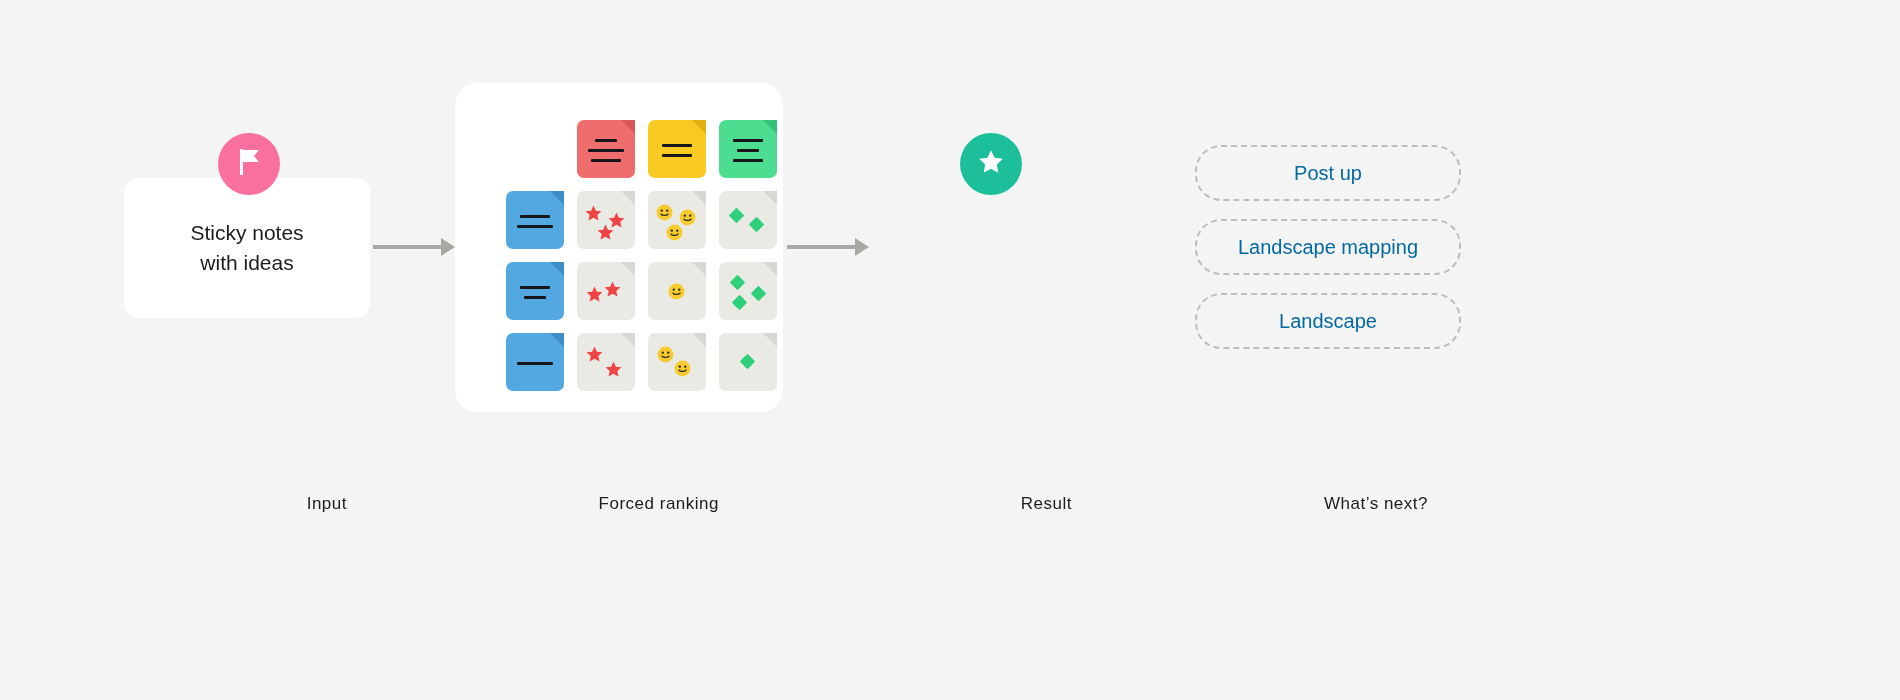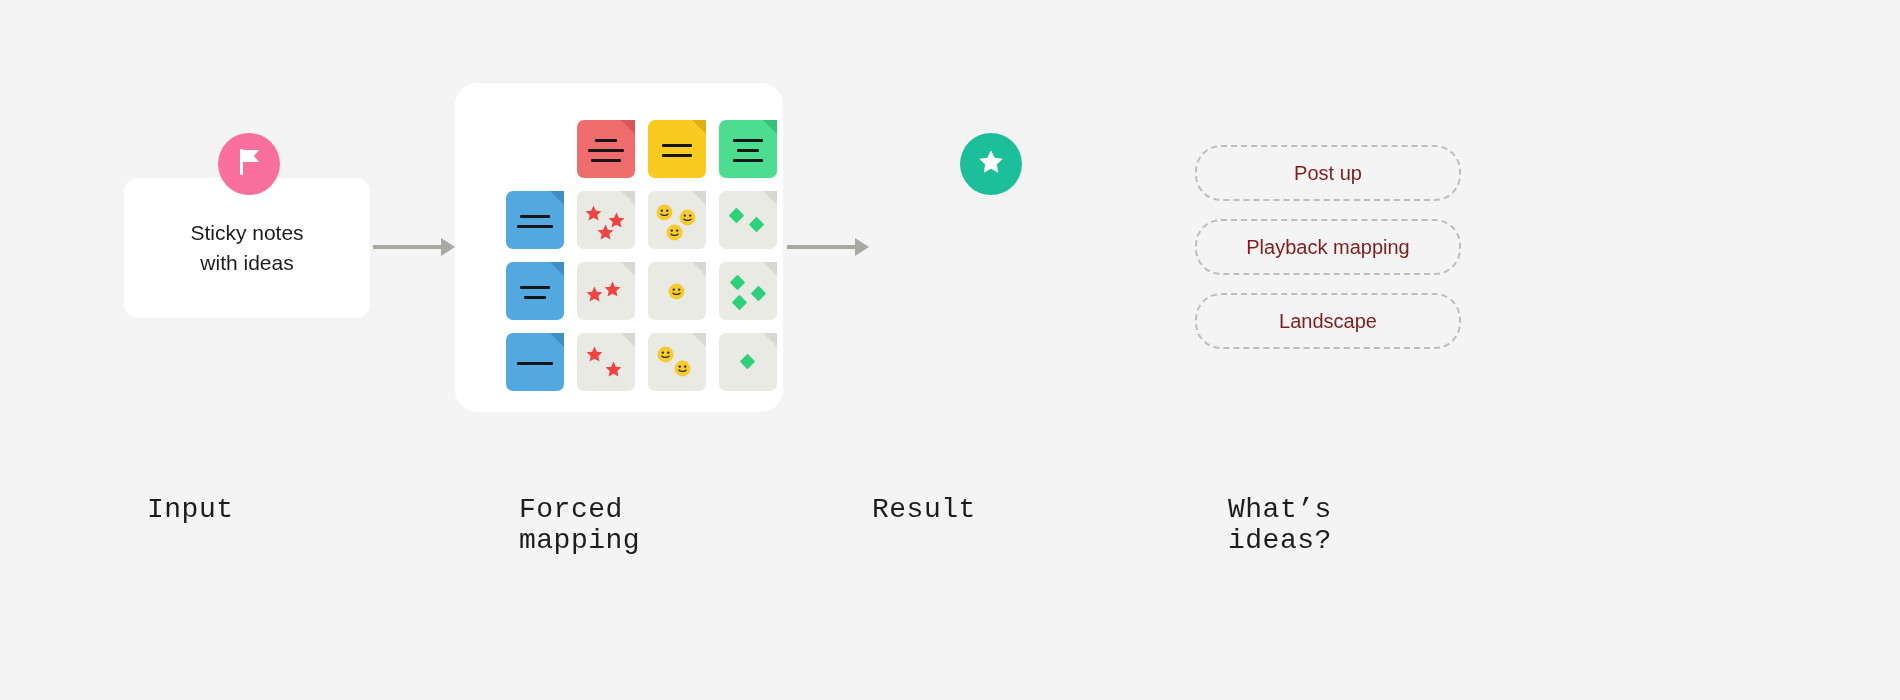--- a/index.html
+++ b/index.html
@@ -147,33 +147,33 @@
   .mark svg { width: 100%; height: 100%; display: block; }
 
   
   .pill {
     position: absolute;
     border: 2px dashed #bdbdbd;
     border-radius: 26px;
     display: flex;
     align-items: center;
     justify-content: center;
-    color: #7f1d1d;
+    color: #0369a1;
     font-size: 20px;
     background: transparent;
     box-sizing: border-box;
   }
 
   
   .caption {
     position: absolute;
-    font-family: Liberation Mono, monospace;
-    font-size: 28px;
+    font-family: Liberation Sans, sans-serif;
+    font-size: 17px;
     color: #1d1d1f;
-    text-align: left;
+    text-align: right;
     letter-spacing: 0.5px;
   }
 </style>
 </head>
 <body>
 
 <div class="stage">
 
   <div class="badge" style="left:218px; top:133px; background:#f9709f;">
     <span>
@@ -428,24 +428,24 @@
         <path fill="#ffffff" d="M12 2.6l2.9 5.9 6.5.9-4.7 4.6 1.1 6.5L12 17.4l-5.8 3.1 1.1-6.5L2.6 9.4l6.5-.9z"></path>
       </svg>
     </span>
   </div>
 
 
   <div class="pill" style="left:1195px; top:145px; width:266px; height:56px;">
     <span>Post up</span>
   </div>
   <div class="pill" style="left:1195px; top:219px; width:266px; height:56px;">
-    <span>Playback mapping</span>
+    <span>Landscape mapping</span>
   </div>
   <div class="pill" style="left:1195px; top:293px; width:266px; height:56px;">
     <span>Landscape</span>
   </div>
 
   <div class="caption" style="left:147px; top:494px; width:200px;">Input</div>
-  <div class="caption" style="left:519px; top:494px; width:200px;">Forced mapping</div>
+  <div class="caption" style="left:519px; top:494px; width:200px;">Forced ranking</div>
   <div class="caption" style="left:872px; top:494px; width:200px;">Result</div>
-  <div class="caption" style="left:1228px; top:494px; width:200px;">What’s ideas?</div>
+  <div class="caption" style="left:1228px; top:494px; width:200px;">What’s next?</div>
 
 </div>
 
 </body></html>

